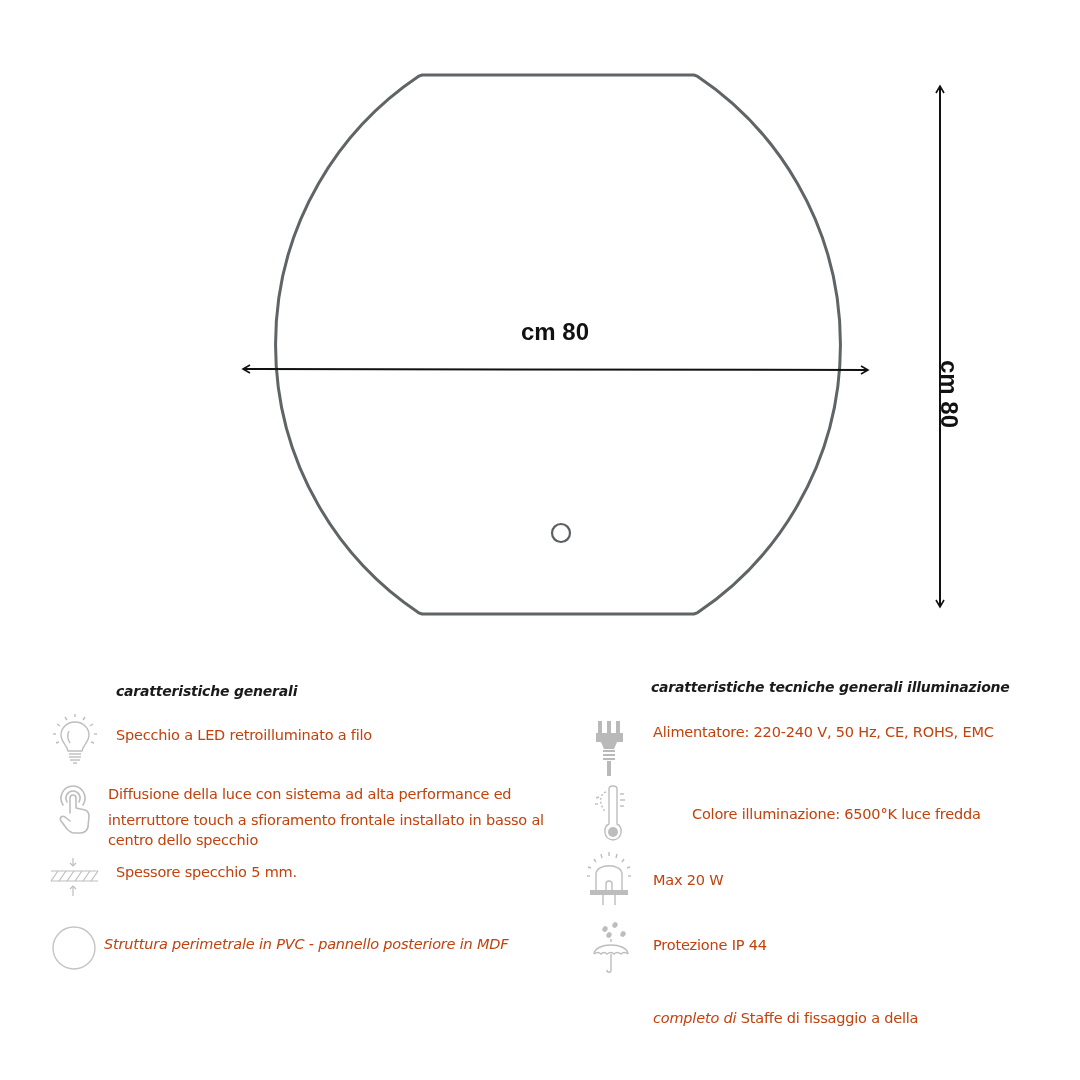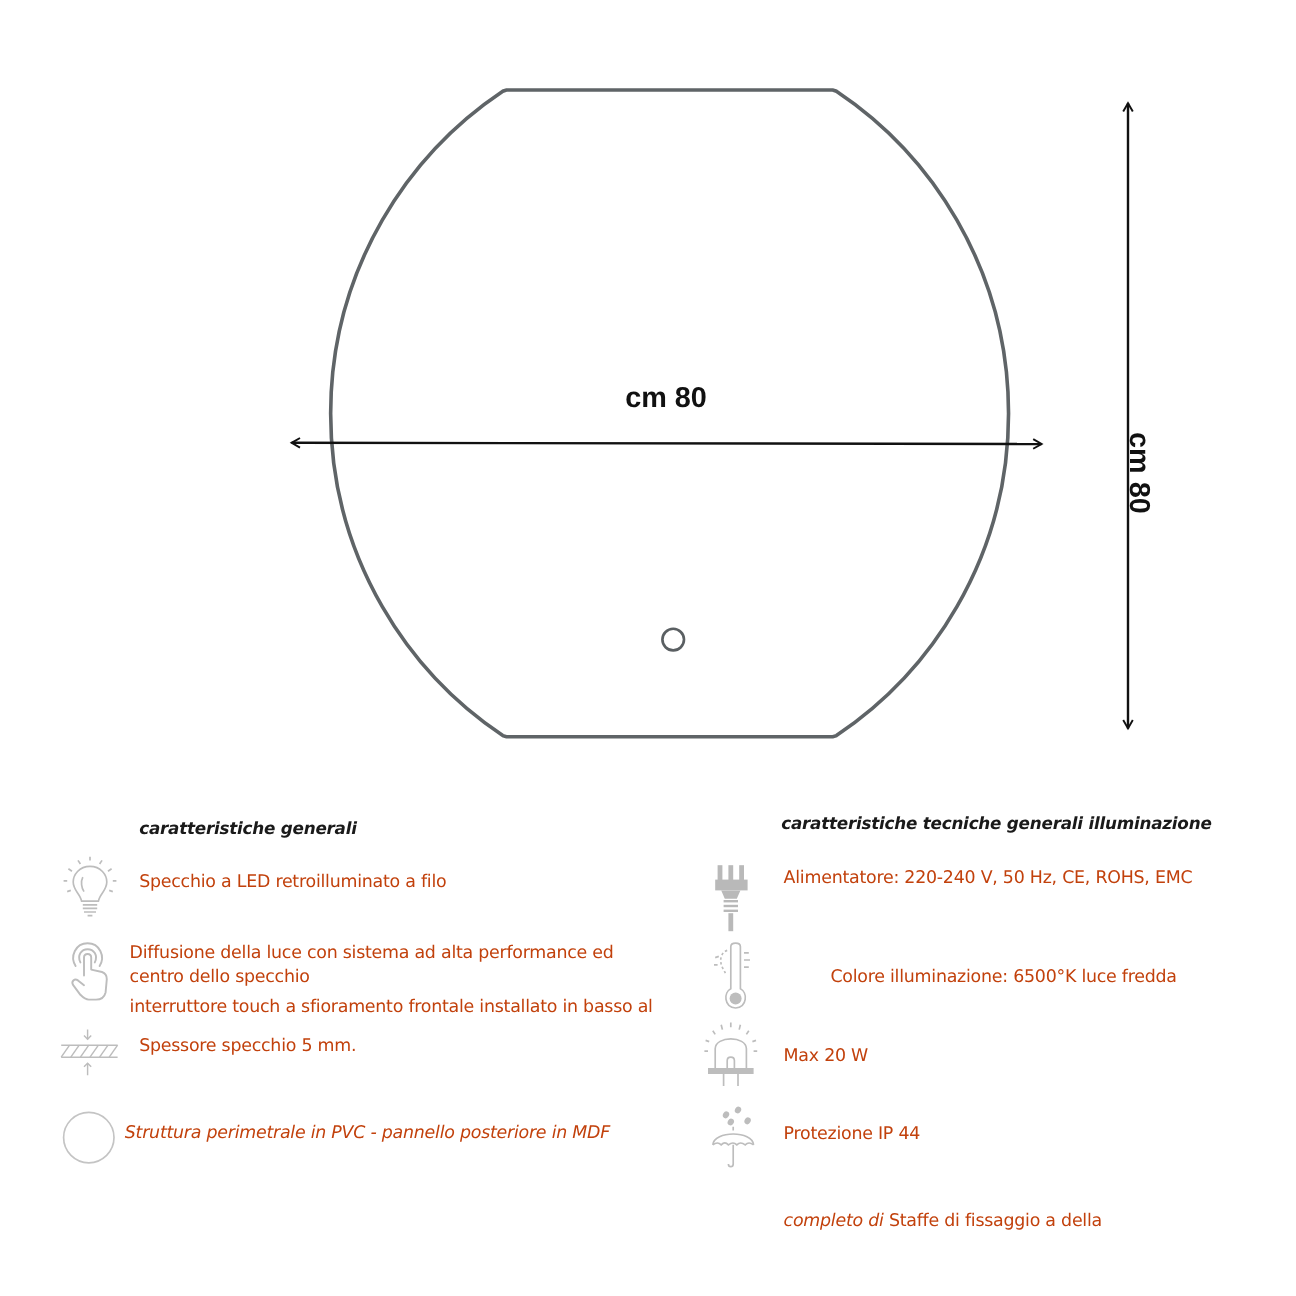--- a/index.html
+++ b/index.html
@@ -83,22 +83,22 @@
 
 <div class="spec-icon" style="left:55px; top:783px;">
   <svg width="40" height="52" viewBox="0 0 40 52" fill="none" stroke="#bdbdbd" stroke-width="1.6" stroke-linejoin="round" stroke-linecap="round">
     <path d="M8 22 C3 14 8 3 18 3 C28 3 33 14 28 22"></path>
     <path d="M12 19 C9 13 13 8 18 8 C23 8 27 13 24 19"></path>
     <path d="M15 30 L15 15 C15 11 21 11 21 15 L21 25 L30 27 C33 28 34 30 34 33 L33 44 C32 48 29 50 25 50 L19 50 C16 50 14 48 12 46 L6 38 C4 35 7 32 10 34 L15 38"></path>
   </svg>
 </div>
 <div class="spec-text" style="left:108px; top:767px;margin-top:15px;">
   <div style="line-height:24px;">Diffusione della luce con sistema ad alta performance ed</div>
+  <div style="line-height:24px; margin-top:2px;">interruttore touch a sfioramento frontale installato in basso al</div>
   <div style="line-height:22px; margin-top:-3px;">centro dello specchio</div>
-  <div style="line-height:24px; margin-top:2px;">interruttore touch a sfioramento frontale installato in basso al</div>
 </div>
 
 <div class="spec-icon" style="left:48px; top:856px;">
   <svg width="52" height="46" viewBox="0 0 52 46" fill="none" stroke="#bdbdbd" stroke-width="1.2">
     <line x1="25" y1="2" x2="25" y2="10"></line>
       <path d="M22 7 L25 10 L28 7"></path>
     <line x1="3" y1="15" x2="50" y2="15"></line>
     <line x1="3" y1="25" x2="50" y2="25"></line>
     <line x1="3" y1="25" x2="10" y2="15"></line>
       <line x1="11" y1="25" x2="18" y2="15"></line>

